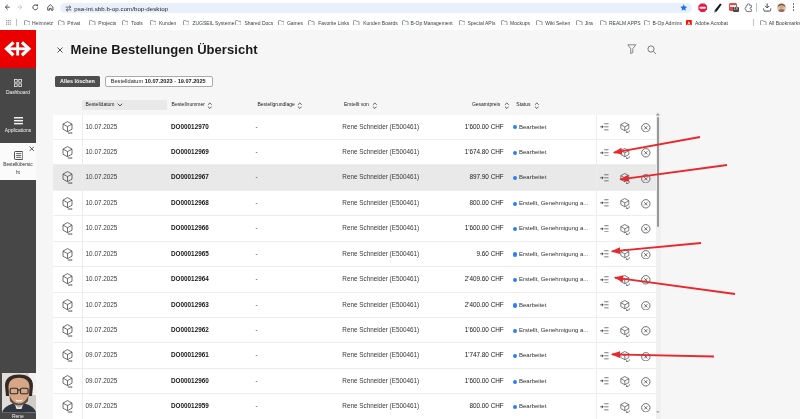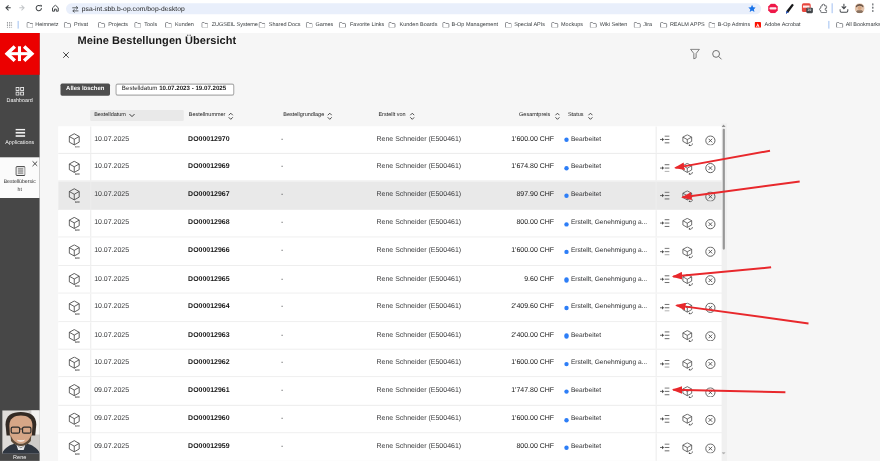--- a/index.html
+++ b/index.html
@@ -248,21 +248,21 @@
     </g>
   <path d="M13.5 26.5 C15 27.6 19 27.6 20.5 26.5 L20 28 C18.5 28.8 15.5 28.8 14 28 Z" fill="#fff" opacity="0.85"></path>
   <path d="M0 39.5 C2 33.5 8 31.5 11 30.5 L17 34 L23 30.5 C26 31.5 32 33.5 34.3 39.5 Z" fill="#2f3640"></path>
   <path d="M13 31.5 L17 34.5 L21 31.5 L19.5 36 H14.5 Z" fill="#e8e8ea"></path>
 </svg>
 <div class="a" style="left:0;top:412.8px;width:35.8px;text-align:center;font-size:5px;color:#f0f0f0">Rene</div>
 
 <svg class="a" style="left:56.6px;top:46.8px" width="6" height="6" viewBox="0 0 6 6">
     <path d="M0.5 0.5 L5.5 5.5 M5.5 0.5 L0.5 5.5" stroke="#3a3a3a" stroke-width="0.85"></path>
   </svg>
-<div class="a" style="left:70.5px;top:32px;font-size:10px;font-weight:bold;color:#1a1a1a;letter-spacing:0.05px">Meine Bestellungen Übersicht</div>
+<div class="a" style="left:70.5px;top:42px;font-size:13px;font-weight:bold;color:#1a1a1a;letter-spacing:0.05px">Meine Bestellungen Übersicht</div>
 
 <svg class="a" style="left:627.4px;top:44.2px" width="9.6" height="10" viewBox="0 0 12 12.5">
     <path d="M1 1 H11 L7.3 5.8 V10.6 L4.7 12 V5.8 Z" stroke="#6b6b6b" stroke-width="1" fill="none"></path>
   </svg>
 <svg class="a" style="left:647.4px;top:45px" width="9.6" height="9.6" viewBox="0 0 12 12">
     <circle cx="5" cy="5" r="3.9" stroke="#6b6b6b" stroke-width="1.1" fill="none"></circle>
     <line x1="8" y1="8" x2="11.2" y2="11.2" stroke="#6b6b6b" stroke-width="1.1"></line>
   </svg>
 
 <div class="a" style="left:55px;top:75.9px;width:45px;height:11.2px;background:#4e4e4e;border-radius:1.5px;color:#fff;font-size:5.4px;font-weight:bold;text-align:center;line-height:11.2px">Alles löschen</div>

